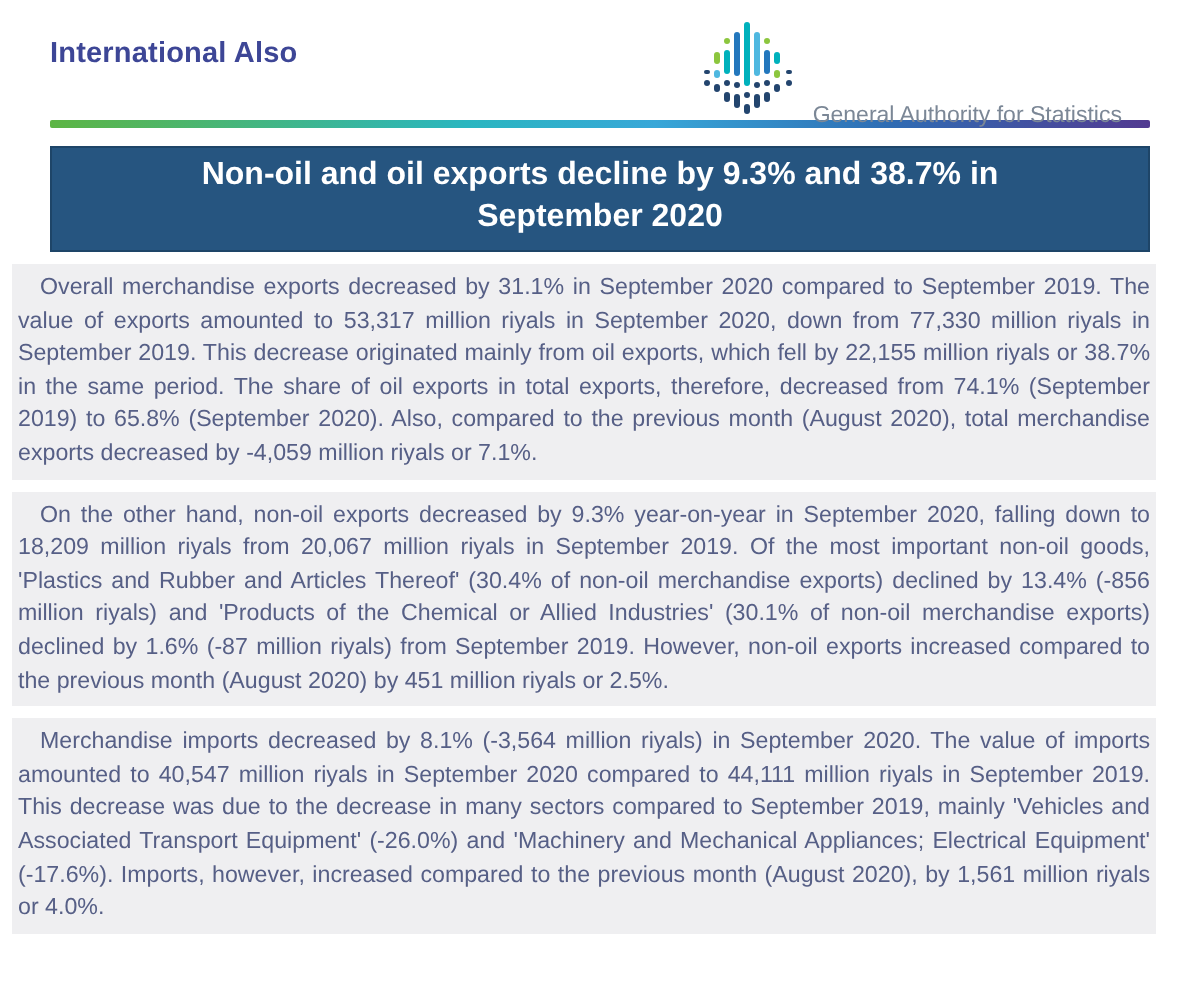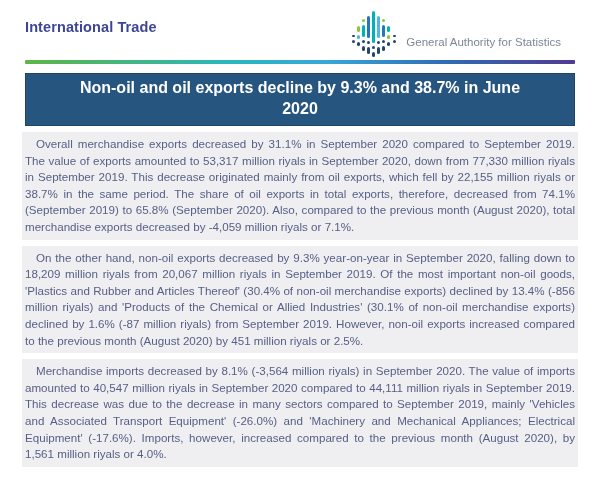--- a/index.html
+++ b/index.html
@@ -13,57 +13,57 @@
     display:flex;justify-content:space-between;align-items:flex-start;
     padding:10px 25px 0 25px;height:48px;
   }
   .doc-titles{padding-top:8px;}
   .doc-title,.doc-date{
     font-size:14.5px;font-weight:bold;letter-spacing:.1px;
     color:var(--header_title,#3d4696);line-height:1.32;
   }
   .brand{display:flex;gap:9px;margin-right:14px;}
   .brand svg{display:block;}
-  .brand-text{margin-top:25px;}
+  .brand-text{margin-top:41px;}
   .org-name{font-size:11.5px;color:var(--org_name_text,#7b8796);line-height:1.25;}
   .org-country{font-size:9.5px;color:var(--org_country_text,#94a0b3);line-height:1.3;}
   
   .rule{
     margin:2px 25px 0 25px;height:4px;border-radius:1px;
     background:linear-gradient(90deg,
       var(--rule_gradient_left,#5db544) 0%,
       var(--rule_gradient_mid1,#2ab6c0) 38%,
       #38a7d8 55%,
       var(--rule_gradient_mid2,#2f6db4) 76%,
       var(--rule_gradient_right,#523a91) 100%);
   }
   
   .headline{
     margin:9px 25px 0 25px;background:var(--headline_bg,#265580);
     border:1px solid #1e4568;color:var(--headline_text,#ffffff);
     text-align:center;font-weight:bold;font-size:16px;line-height:21px;
     padding:3px 48px 6px 48px;
   }
   
-  .content{margin:6px 22px 0 22px;display:flex;flex-direction:column;gap:6px;}
+  .content{margin:6px 22px 0 6px;display:flex;flex-direction:column;gap:6px;}
   .para{
     margin:0;background:var(--paragraph_bg,#efeff1);
     color:var(--body_text,#565f86);
     font-size:11.6px;line-height:16.6px;text-align:justify;
     padding:4px 3px;text-indent:11px;
   }
 </style>
 </head>
 <body>
 
 <div class="page">
 
   <div class="header">
     <div class="doc-titles">
-      <div class="doc-title">International Trade</div>
+      <div class="doc-title">International Also</div>
     </div>
     <div class="brand">
       <span>
         <svg width="46" height="50" viewBox="0 0 46 50" xmlns="http://www.w3.org/2000/svg">
           <g>
 
             <rect x="21" y="1" width="3" height="32" rx="1.5" fill="var(--logo_teal,#00b1bc)"></rect>
             <rect x="21" y="36" width="3" height="3" rx="1.5" fill="var(--logo_navy,#23456e)"></rect>
             <rect x="21" y="42" width="3" height="5" rx="1.5" fill="var(--logo_navy,#23456e)"></rect>
 
@@ -98,21 +98,21 @@
         </svg>
       </span>
       <div class="brand-text">
         <div class="org-name">General Authority for Statistics</div>
       </div>
     </div>
   </div>
 
   <div class="rule"></div>
 
-  <div class="headline">Non-oil and oil exports decline by 9.3% and 38.7% in June 2020</div>
+  <div class="headline">Non-oil and oil exports decline by 9.3% and 38.7% in September 2020</div>
 
   <div class="content">
     <p class="para">Overall merchandise exports decreased by 31.1% in September 2020 compared to September 2019. The value of exports amounted to 53,317 million riyals in September 2020, down from 77,330 million riyals in September 2019. This decrease originated mainly from oil exports, which fell by 22,155 million riyals or 38.7% in the same period. The share of oil exports in total exports, therefore, decreased from 74.1% (September 2019) to 65.8% (September 2020). Also, compared to the previous month (August 2020), total merchandise exports decreased by -4,059 million riyals or 7.1%.</p>
     <p class="para">On the other hand, non-oil exports decreased by 9.3% year-on-year in September 2020, falling down to 18,209 million riyals from 20,067 million riyals in September 2019. Of the most important non-oil goods, 'Plastics and Rubber and Articles Thereof' (30.4% of non-oil merchandise exports) declined by 13.4% (-856 million riyals) and 'Products of the Chemical or Allied Industries' (30.1% of non-oil merchandise exports) declined by 1.6% (-87 million riyals) from September 2019. However, non-oil exports increased compared to the previous month (August 2020) by 451 million riyals or 2.5%.</p>
     <p class="para">Merchandise imports decreased by 8.1% (-3,564 million riyals) in September 2020. The value of imports amounted to 40,547 million riyals in September 2020 compared to 44,111 million riyals in September 2019. This decrease was due to the decrease in many sectors compared to September 2019, mainly 'Vehicles and Associated Transport Equipment' (-26.0%) and 'Machinery and Mechanical Appliances; Electrical Equipment' (-17.6%). Imports, however, increased compared to the previous month (August 2020), by 1,561 million riyals or 4.0%.</p>
   </div>
 
 </div>
 
 </body></html>

